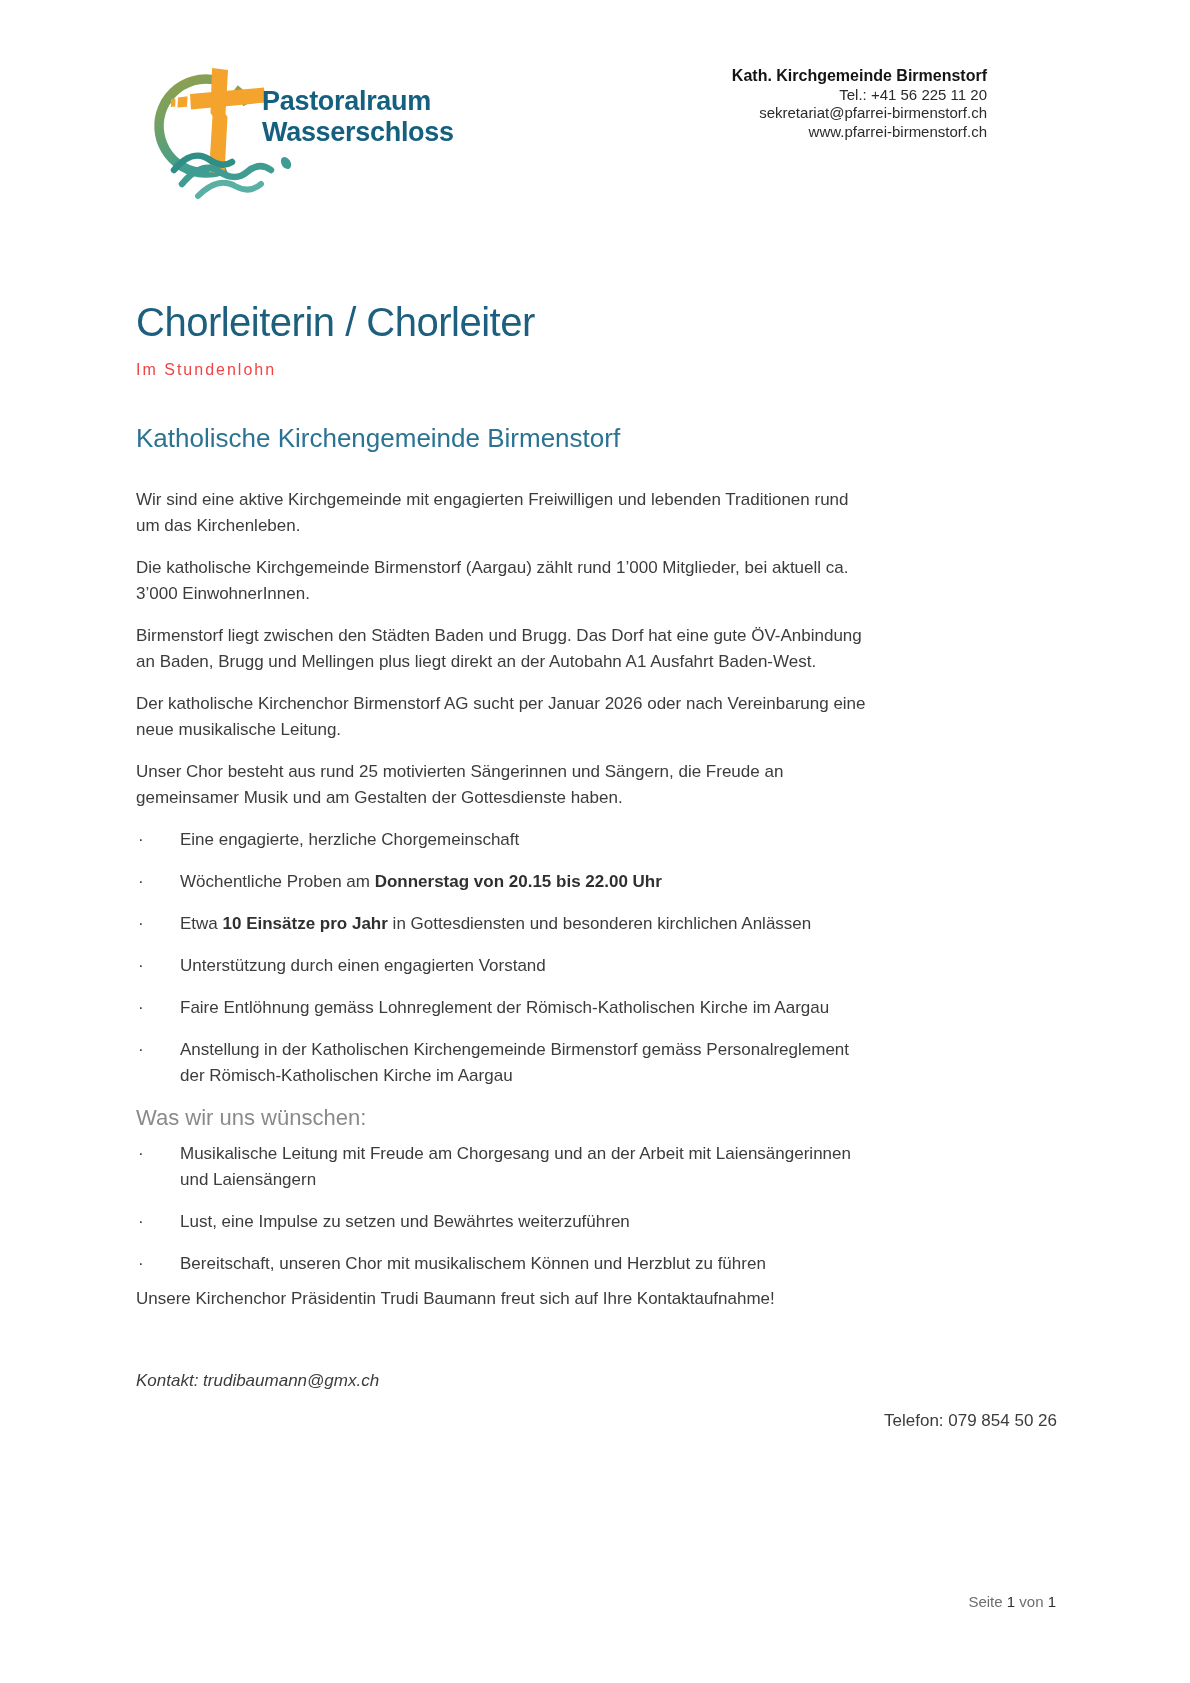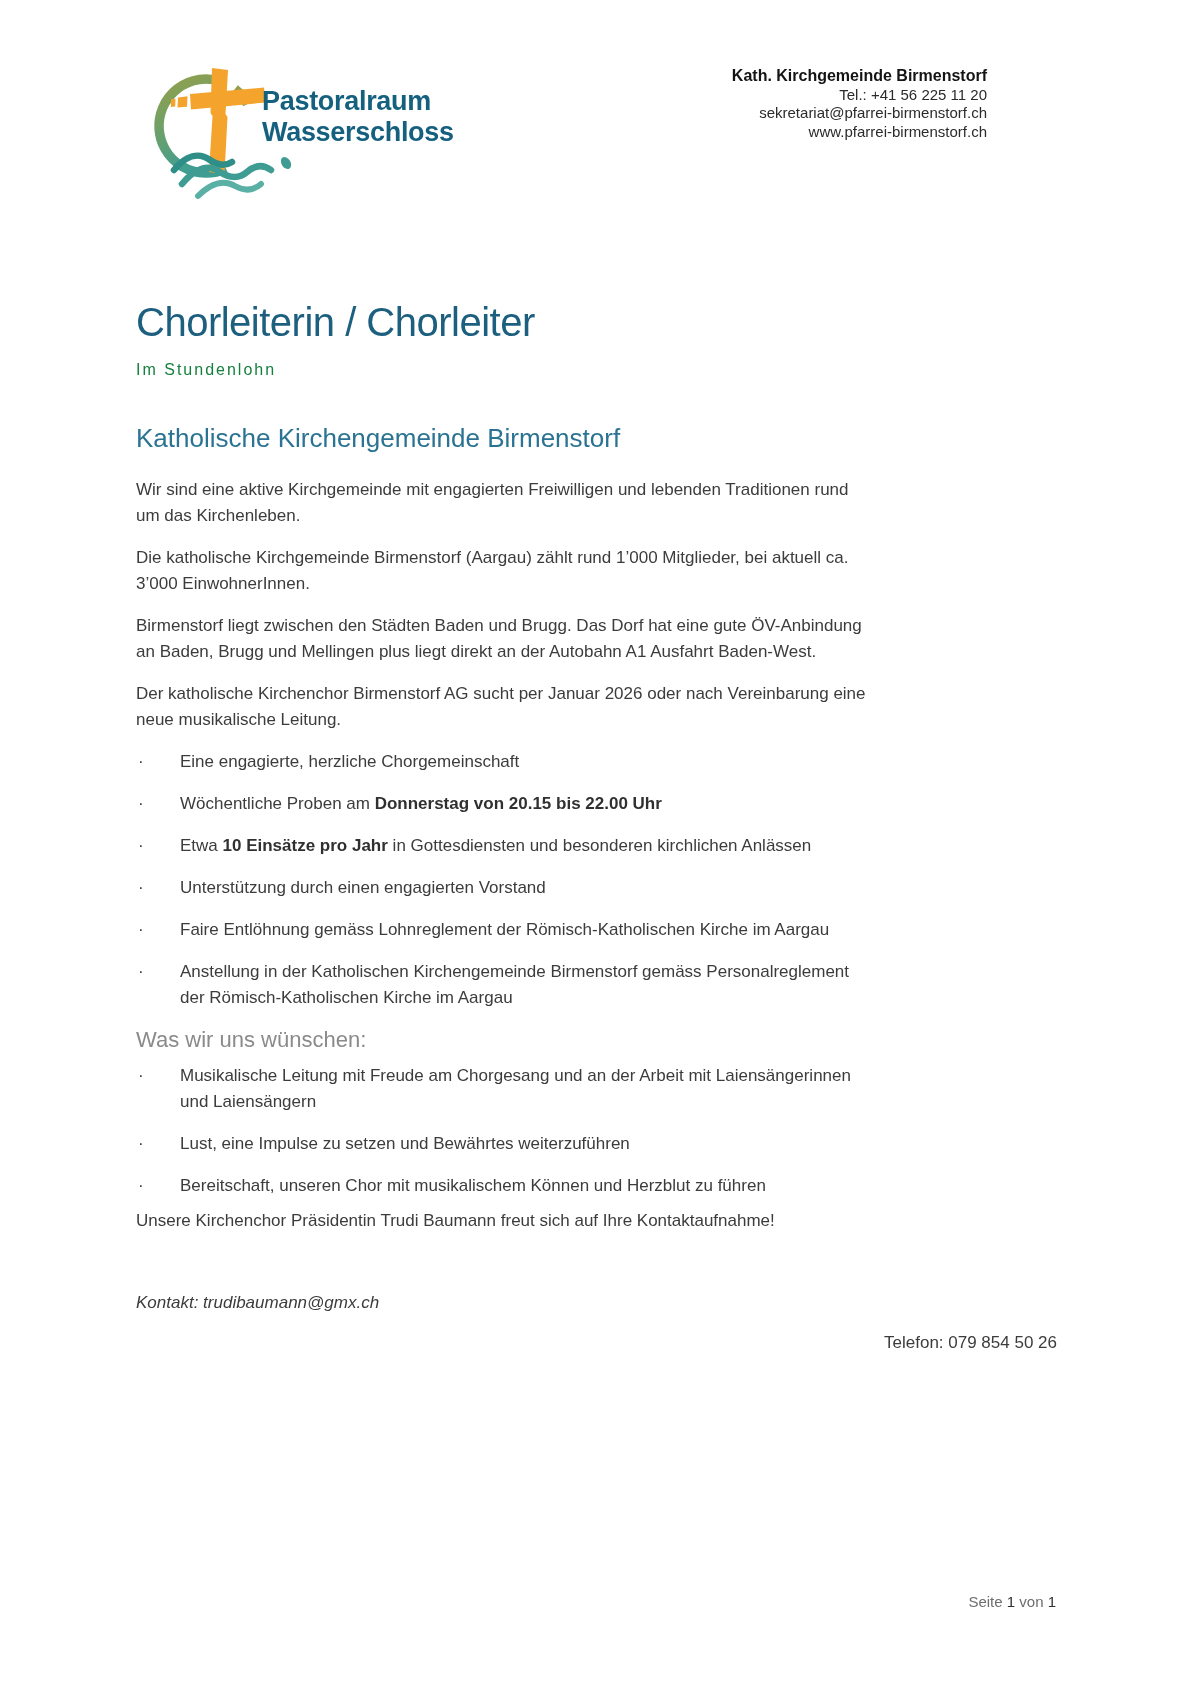--- a/index.html
+++ b/index.html
@@ -25,39 +25,39 @@
   }
   .contact .org{font-weight:bold;font-size:16px;color:#141414;}
   
   .content{position:absolute;left:136px;top:298px;width:921px;}
   h1{
     margin:0;font-size:40px;line-height:48px;font-weight:normal;
     color:#1d5f7e;letter-spacing:-0.5px;
   }
   .subtitle{
     margin:14px 0 0;font-size:16px;line-height:20px;
-    color:#15803d;letter-spacing:2px;
+    color:#ef4444;letter-spacing:2px;
   }
   h2{
     margin:42px 0 0;font-size:26px;line-height:33px;
     font-weight:normal;color:#2a7392;
   }
   h3{
     margin:15px 0 0;font-size:23px;line-height:30px;
     font-weight:normal;color:#5d5d5d;
   }
   h4{
     margin:14px 0 0;font-size:22px;line-height:29px;
     font-weight:normal;color:#8a8a8a;
   }
   p.body{
     margin:0 0 16px;font-size:17px;line-height:26px;
     color:#3c3c3c;white-space:pre-line;
   }
-  p.body.first{margin-top:22px;}
+  p.body.first{margin-top:32px;}
   p.body.after-h3{margin-top:12px;}
   p.body.after-h4{margin-top:9px;margin-bottom:0;}
   p.body.kontakt{margin:56px 0 0;font-style:italic;}
   p.body.telefon{margin:14px 0 0;text-align:right;}
   ul.doc-list{list-style:none;margin:9px 0 0;padding:0;}
   ul.doc-list li{
     position:relative;padding-left:44px;margin:0 0 16px;
     font-size:17px;line-height:26px;color:#3c3c3c;white-space:pre-line;
   }
   ul.doc-list li:last-child{margin-bottom:0;}
@@ -123,20 +123,22 @@
     <h2>Katholische Kirchengemeinde Birmenstorf</h2>
     <p class="body first">Wir sind eine aktive Kirchgemeinde mit engagierten Freiwilligen und lebenden Traditionen rund
 um das Kirchenleben.</p>
     <p class="body">Die katholische Kirchgemeinde Birmenstorf (Aargau) zählt rund 1’000 Mitglieder, bei aktuell ca.
 3’000 EinwohnerInnen.</p>
     <p class="body">Birmenstorf liegt zwischen den Städten Baden und Brugg. Das Dorf hat eine gute ÖV-Anbindung
 an Baden, Brugg und Mellingen plus liegt direkt an der Autobahn A1 Ausfahrt Baden-West.</p>
 
     <p class="body after-h3">Der katholische Kirchenchor Birmenstorf AG sucht per Januar 2026 oder nach Vereinbarung eine
 neue musikalische Leitung.</p>
+    <p class="body">Unser Chor besteht aus rund 25 motivierten Sängerinnen und Sängern, die Freude an
+gemeinsamer Musik und am Gestalten der Gottesdienste haben.</p>
 
     <ul class="doc-list">
       <li><span class="dot">·</span><span>Eine engagierte, herzliche Chorgemeinschaft</span><b></b><span></span></li>
       <li><span class="dot">·</span><span>Wöchentliche Proben am </span><b>Donnerstag von 20.15 bis 22.00 Uhr</b><span></span></li>
       <li><span class="dot">·</span><span>Etwa </span><b>10 Einsätze pro Jahr</b><span> in Gottesdiensten und besonderen kirchlichen Anlässen</span></li>
       <li><span class="dot">·</span><span>Unterstützung durch einen engagierten Vorstand</span><b></b><span></span></li>
       <li><span class="dot">·</span><span>Faire Entlöhnung gemäss Lohnreglement der Römisch-Katholischen Kirche im Aargau</span><b></b><span></span></li>
       <li><span class="dot">·</span><span>Anstellung in der Katholischen Kirchengemeinde Birmenstorf gemäss Personalreglement
 der Römisch-Katholischen Kirche im Aargau</span><b></b><span></span></li>
     </ul>

